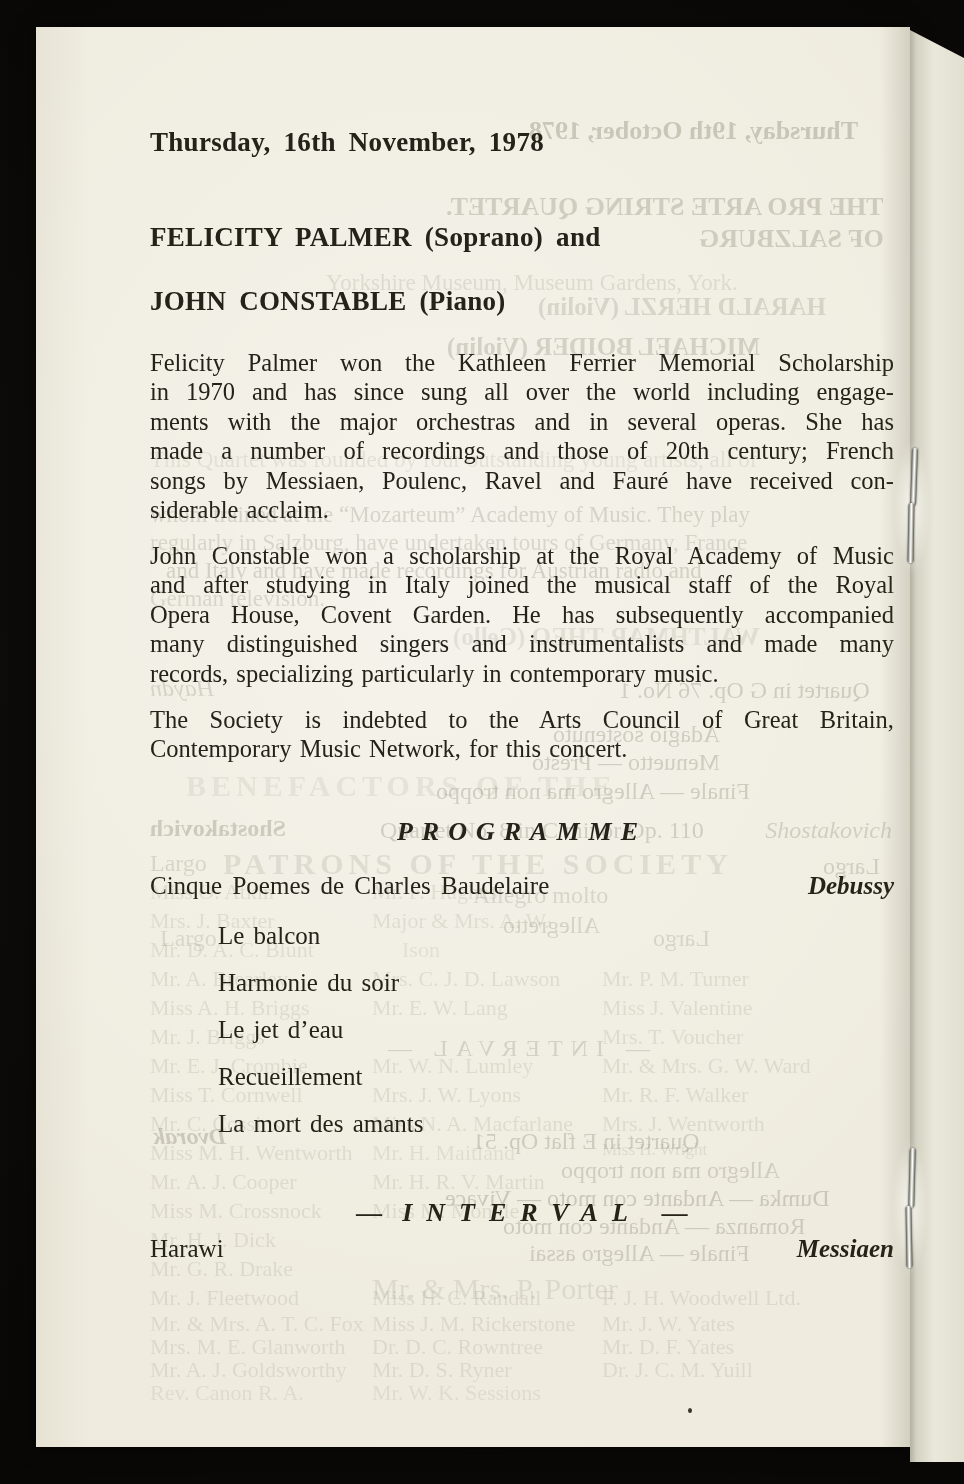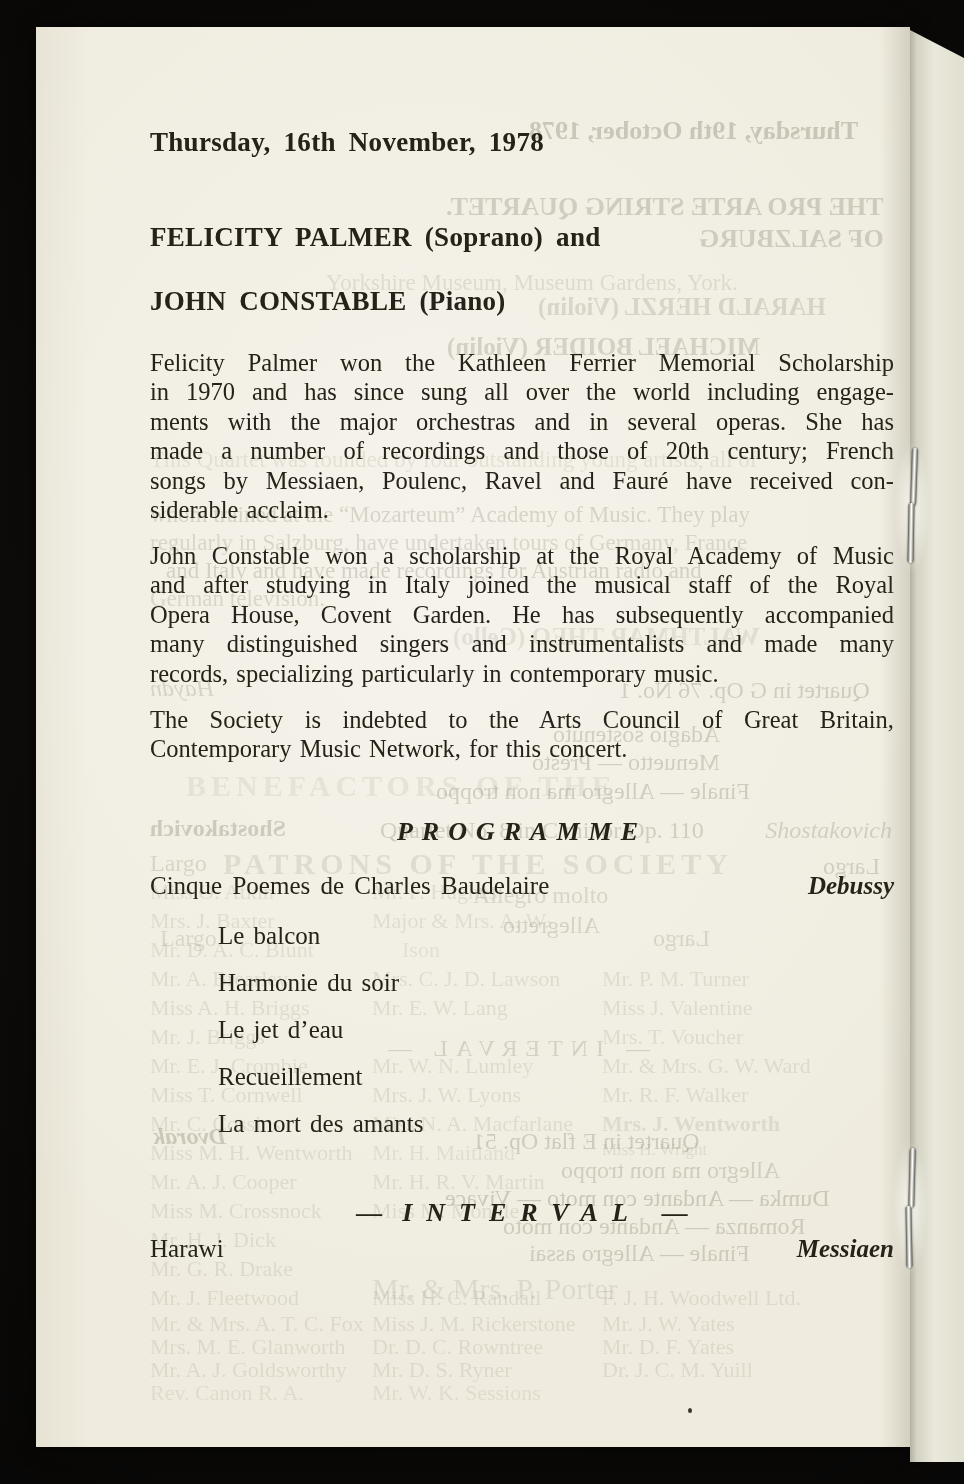--- a/index.html
+++ b/index.html
@@ -145,21 +145,21 @@
         <span class="ghost" style="top: 1259px; left: 336px; font-size: 22px; opacity: 0.14;">Miss H. C. Randall</span>
         <span class="ghost" style="top: 1285px; left: 336px; font-size: 22px; opacity: 0.14;">Miss J. M. Rickerstone</span>
         <span class="ghost" style="top: 1308px; left: 336px; font-size: 22px; opacity: 0.14;">Dr. D. C. Rowntree</span>
         <span class="ghost" style="top: 1331px; left: 336px; font-size: 22px; opacity: 0.14;">Mr. D. S. Ryner</span>
         <span class="ghost" style="top: 1354px; left: 336px; font-size: 22px; opacity: 0.12;">Mr. W. K. Sessions</span>
         <span class="ghost" style="top: 940px; left: 566px; font-size: 22px; opacity: 0.14;">Mr. P. M. Turner</span>
         <span class="ghost" style="top: 969px; left: 566px; font-size: 22px; opacity: 0.14;">Miss J. Valentine</span>
         <span class="ghost" style="top: 998px; left: 566px; font-size: 22px; opacity: 0.14;">Mrs. T. Voucher</span>
         <span class="ghost" style="top: 1027px; left: 566px; font-size: 22px; opacity: 0.14;">Mr. &amp; Mrs. G. W. Ward</span>
         <span class="ghost" style="top: 1056px; left: 566px; font-size: 22px; opacity: 0.14;">Mr. R. F. Walker</span>
-        <span class="ghost" style="top: 1085px; left: 566px; font-size: 22px; opacity: 0.14; font-weight: bold;">Mrs. J. Wentworth</span>
+        <span class="ghost" style="top: 1085px; left: 566px; font-size: 22px; opacity: 0.14;">Mrs. J. Wentworth</span>
         <span class="ghost" style="top: 1114px; left: 566px; font-size: 17px; opacity: 0.14;">Miss H. Wright</span>
         <span class="ghost" style="top: 1259px; left: 566px; font-size: 22px; opacity: 0.14;">F. J. H. Woodwell Ltd.</span>
         <span class="ghost" style="top: 1285px; left: 566px; font-size: 22px; opacity: 0.14;">Mr. J. W. Yates</span>
         <span class="ghost" style="top: 1308px; left: 566px; font-size: 22px; opacity: 0.14;">Mr. D. F. Yates</span>
         <span class="ghost" style="top: 1331px; left: 566px; font-size: 22px; opacity: 0.14;">Dr. J. C. M. Yuill</span>
       </div>
 
     <div class="content">
       <div class="headline" id="date-line">Thursday, 16th November, 1978</div>
 

